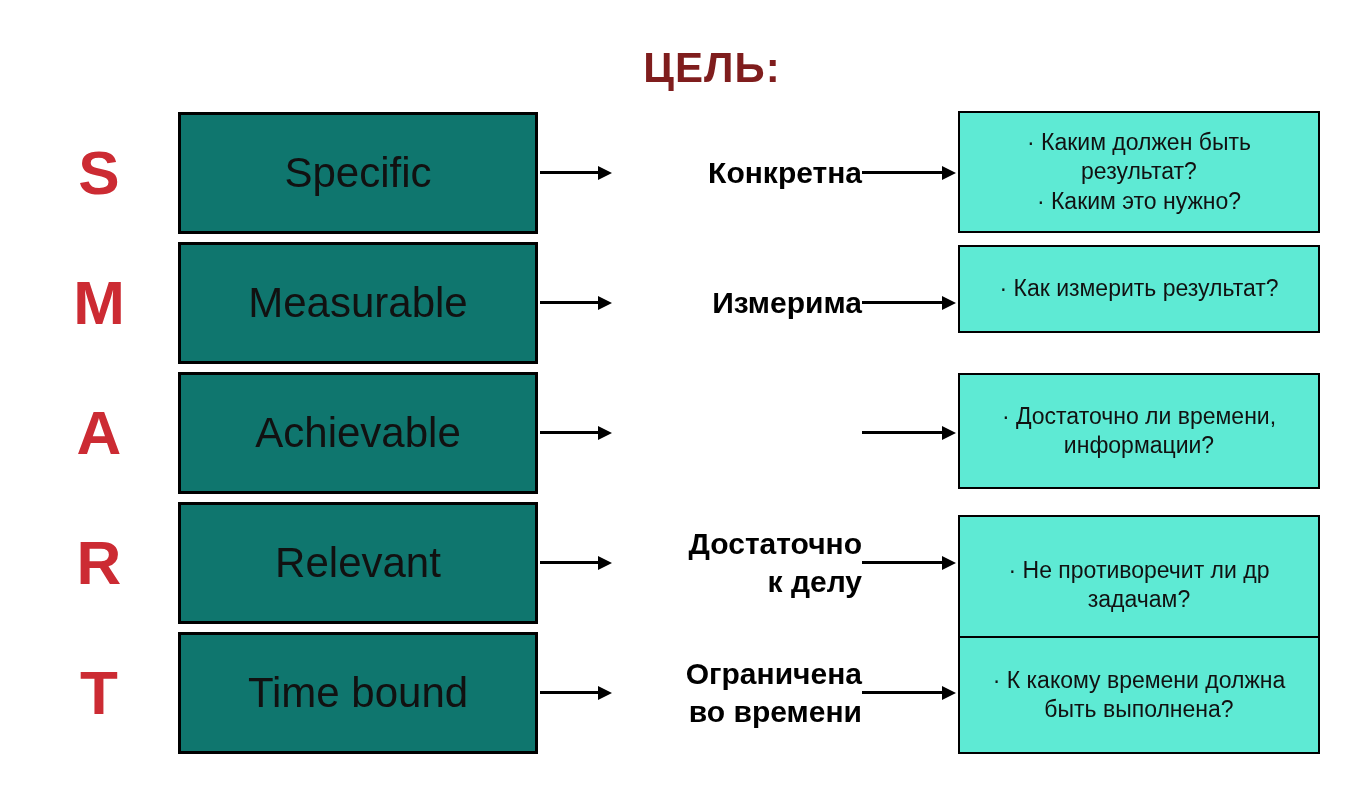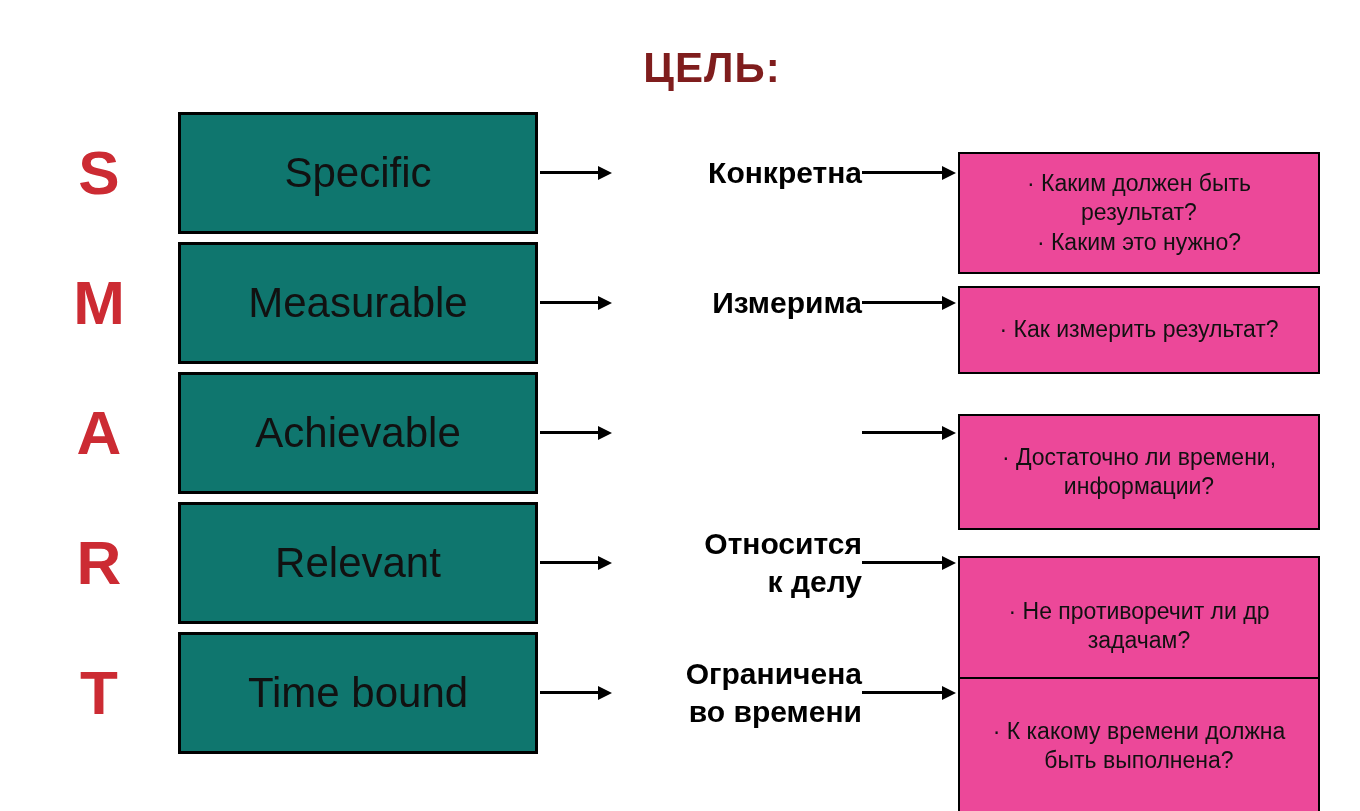--- a/index.html
+++ b/index.html
@@ -139,41 +139,40 @@
     text-align: center;
   }
 
   
   .q-box {
     position: absolute;
     left: 958px;
     width: 362px;
     box-sizing: border-box;
     border: 2px solid #000000;
-    background: #ec4899;
+    background: #5eead4;
     display: flex;
     align-items: center;
     justify-content: center;
     padding: 4px 17px;
-    margin-top: 41px;
   }
   .q-box .q-list {
     width: 100%;
     text-align: center;
     font-size: 23px;
     line-height: 1.28;
     color: #111111;
   }
   .q-box .q-item { display: block; }
 
   .row.r0 .q-box { top: 3px;  height: 122px; }
   .row.r1 .q-box { top: 7px;  height: 88px; }
   .row.r2 .q-box { top: 5px;  height: 116px; }
   .row.r3 .q-box { top: 17px; height: 140px; }
-  .row.r4 .q-box { top: 8px;  height: 138px; }
+  .row.r4 .q-box { top: 8px;  height: 118px; }
 
   .line2 { display: block; }
 </style>
 </head>
 <body>
 
 <div id="goal-title"><span class="t">ЦЕЛЬ:</span></div>
 
 <div id="diagram">
 
@@ -249,21 +248,21 @@
   <div class="row r3">
     <div class="smart-letter">R</div>
     <div class="term-box">
       <span class="term-label">Relevant</span>
     </div>
     <div class="arrow a1">
       <span class="shaft"></span>
       <span class="head"></span>
     </div>
     <div class="ru-term">
-      <span>Относится</span>
+      <span>Достаточно</span>
       <span class="line2">к делу</span>
     </div>
     <div class="arrow a2">
       <span class="shaft"></span>
       <span class="head"></span>
     </div>
     <div class="q-box">
       <div class="q-list">
         <span class="q-item">· Не противоречит ли др задачам?</span>
       </div>

